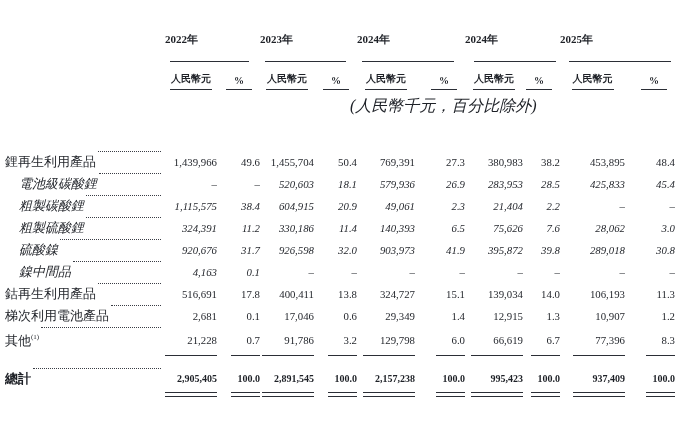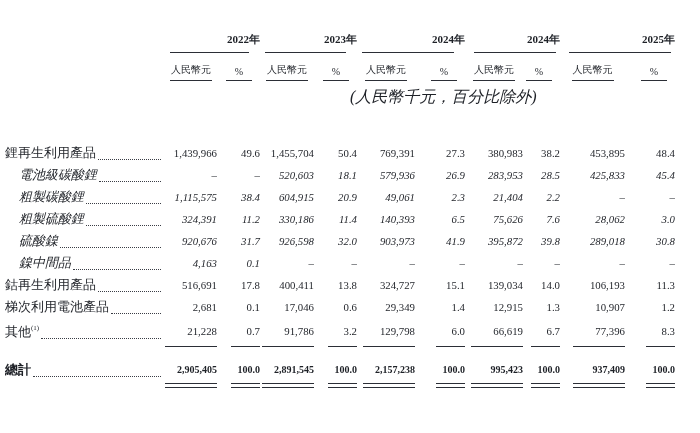--- a/index.html
+++ b/index.html
@@ -20,39 +20,39 @@
   
   th.g {
     font-weight:bold; font-size:11px; height:22px;
     vertical-align:middle; text-align:center; position:relative;
     white-space:nowrap;
   }
   th.g1::after { content:''; position:absolute; left:6px; right:16px; bottom:0; border-bottom:1.5px solid #2b2e36; }
   th.g2::after { content:''; position:absolute; left:4px; right:2px; bottom:0; border-bottom:1.5px solid #2b2e36; }
   th.yr {
     font-weight:bold; font-size:11px; height:31px;
-    vertical-align:bottom; padding-bottom:6px; text-align:right;
+    vertical-align:bottom; padding-bottom:15px; text-align:left;
     position:relative; white-space:nowrap;
   }
   th.yr::after { content:''; position:absolute; left:5px; right:11px; bottom:0; border-bottom:1.5px solid #2b2e36; }
   th.yr.interim::after { left:9px; right:4px; }
-  tr.cols th { height:28px; vertical-align:bottom; font-weight:normal; font-size:10px; white-space:nowrap; }
+  tr.cols th { height:28px; vertical-align:bottom; font-weight:bold; font-size:10px; white-space:nowrap; }
   th.vh { text-align:center; }
   th.vh .hu { display:inline-block; border-bottom:1.5px solid #2b2e36; padding:0 1px 3px; }
   th.ph { text-align:right; padding-right:8px; }
   th.ph .hu { display:inline-block; width:26px; text-align:center; border-bottom:1.5px solid #2b2e36; padding-bottom:3px; }
   tr.noter th {
     text-align:left; font-weight:normal; font-style:italic;
     font-size:16px; padding:6px 0 34px 345px; white-space:nowrap;
   }
 
   
   tr.r td { height:22px; line-height:22px; position:relative; }
   td.lblc { font-size:13px; overflow:hidden; }
-  .lw { display:flex; align-items:flex-end; }
+  .lw { display:flex; align-items:flex-start; }
   .lt { white-space:nowrap; }
   sup { font-size:7px; position:relative; top:-1px; }
   .leader { flex:1; min-width:6px; border-bottom:1.6px dotted #3a3d45; margin:0 4px 4px 2px; }
   td.v, td.p { text-align:right; font-size:10.8px; white-space:nowrap; }
   tr.sub .lt { font-style:italic; padding-left:14px; }
   tr.sub td.v, tr.sub td.p { font-style:italic; }
 
   
   tr.last td.v::after { content:''; position:absolute; right:0; bottom:-4px; width:52px; border-bottom:1.2px solid #2b2e36; }
   tr.last td.p::after { content:''; position:absolute; right:0; bottom:-4px; width:29px; border-bottom:1.2px solid #2b2e36; }

